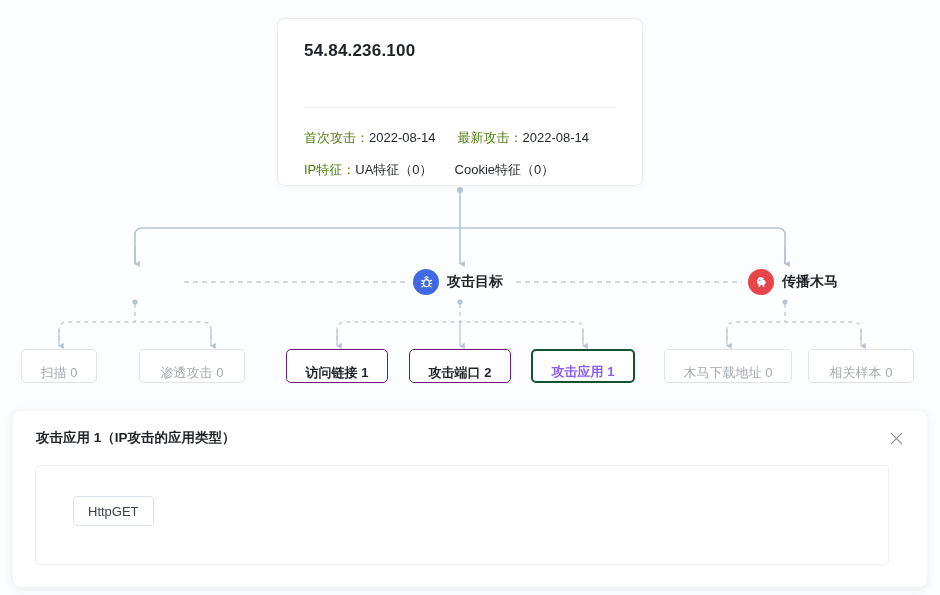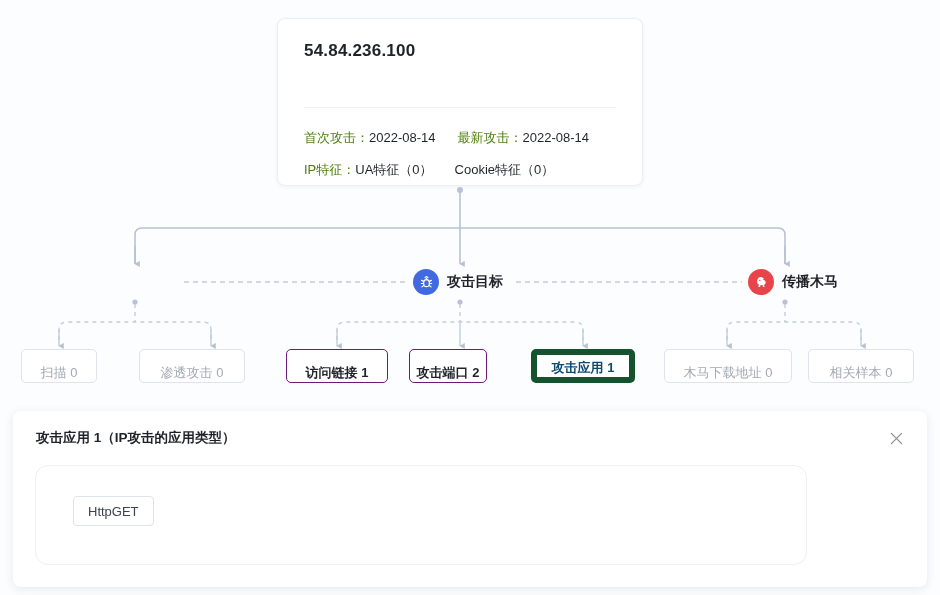--- a/index.html
+++ b/index.html
@@ -60,42 +60,42 @@
 
   
   .leaf {
     position: absolute; height: 34px;
     display: flex; align-items: flex-end; justify-content: center;
     border-radius: 5px; background: #ffffff;
     font-size: 13px; white-space: nowrap; padding: 0 10px;
   }
   .leaf.empty  { border: 1px solid #dfe3ea; color: #a3a9b3; font-weight: normal; }
   .leaf.filled { border: 1px solid #701a75; color: #1f2329; font-weight: bold; }
-  .leaf.active { border: 6px solid #14532d; color: #0c4a6e; font-weight: bold; }
+  .leaf.active { border: 2px solid #14532d; color: #8b5cf6; font-weight: bold; }
 
   
   .detail {
     position: absolute; left: 13px; top: 411px;
     width: 914px; height: 176px;
     background: #ffffff; border-radius: 8px;
     box-shadow: 0 2px 10px rgba(30,45,80,.10);
   }
   .detail-title {
     position: absolute; left: 23px; top: 18px;
     font-size: 13.5px; font-weight: bold; color: #1f2329; white-space: nowrap;
   }
   .detail-close {
     position: absolute; right: 20px; top: 16px;
     width: 22px; height: 22px; display: flex;
     align-items: center; justify-content: center; cursor: pointer;
   }
   .detail-body {
     position: absolute; left: 22px; top: 54px;
-    width: 772px; height: 100px;
-    border: 1px solid #edeff3; border-radius: 13px; background: #fff;
+    width: 854px; height: 100px;
+    border: 1px solid #edeff3; border-radius: 4px; background: #fff;
   }
   .tag {
     position: absolute; left: 37px; top: 30px;
     height: 30px; padding: 0 14px;
     display: flex; align-items: center;
     border: 1px solid #dde3ec; border-radius: 4px;
     background: #fff; font-size: 13px; color: #3a4250;
   }
 </style>
 </head>
@@ -184,21 +184,21 @@
 
   <div class="leaf empty" style="left:21px;  top:349px; width:76px;">
     <span>扫描 0</span>
   </div>
   <div class="leaf empty" style="left:139px; top:349px; width:106px;">
     <span>渗透攻击 0</span>
   </div>
   <div class="leaf filled" style="left:286px; top:349px; width:102px;">
     <span>访问链接 1</span>
   </div>
-  <div class="leaf filled" style="left:409px; top:349px; width:78px;">
+  <div class="leaf filled" style="left:409px; top:349px; width:102px;">
     <span>攻击端口 2</span>
   </div>
   <div class="leaf active" style="left:531px; top:349px; width:104px;">
     <span>攻击应用 1</span>
   </div>
   <div class="leaf empty" style="left:664px; top:349px; width:128px;">
     <span>木马下载地址 0</span>
   </div>
   <div class="leaf empty" style="left:808px; top:349px; width:106px;">
     <span>相关样本 0</span>

